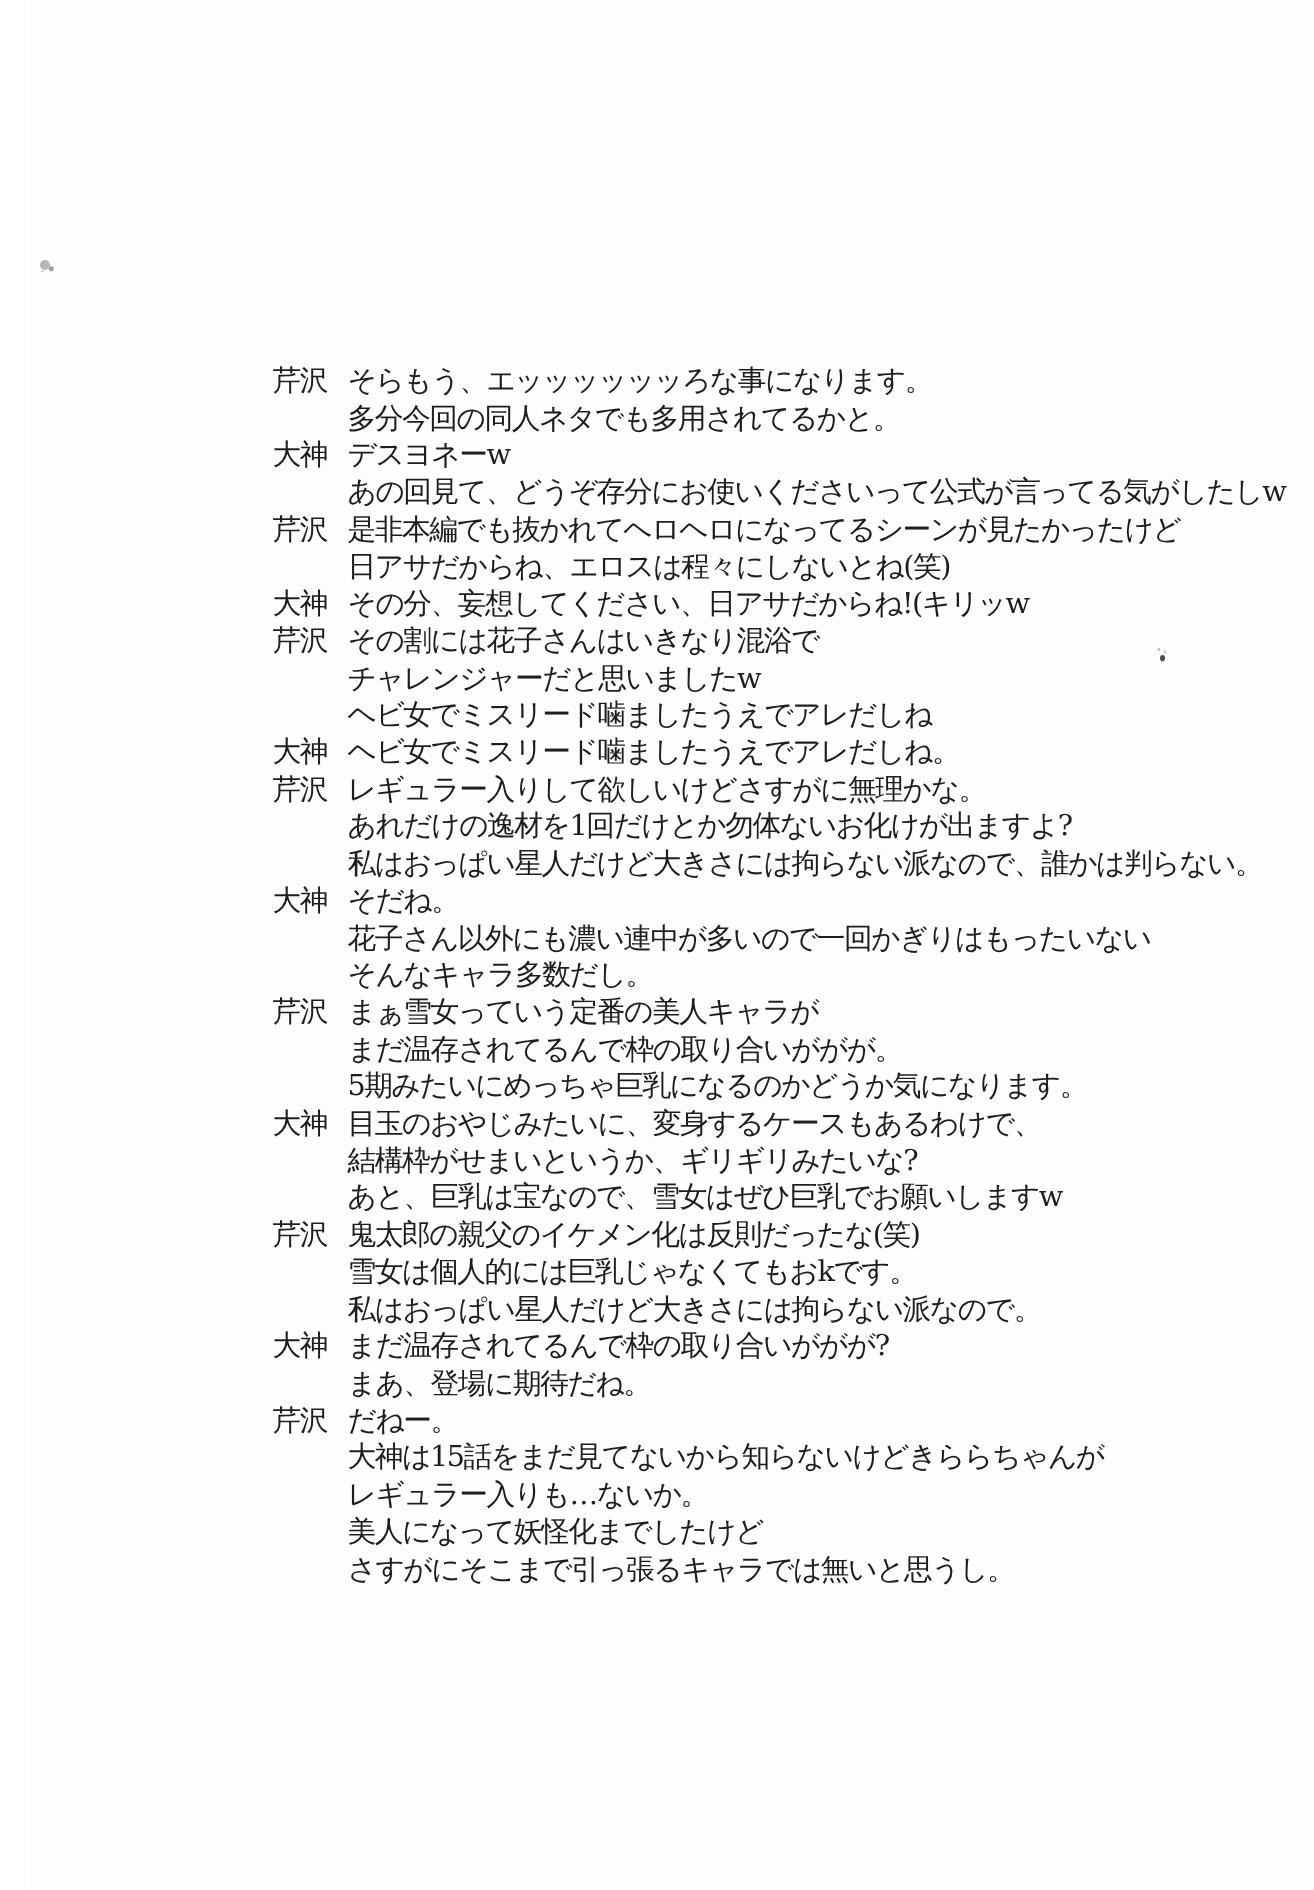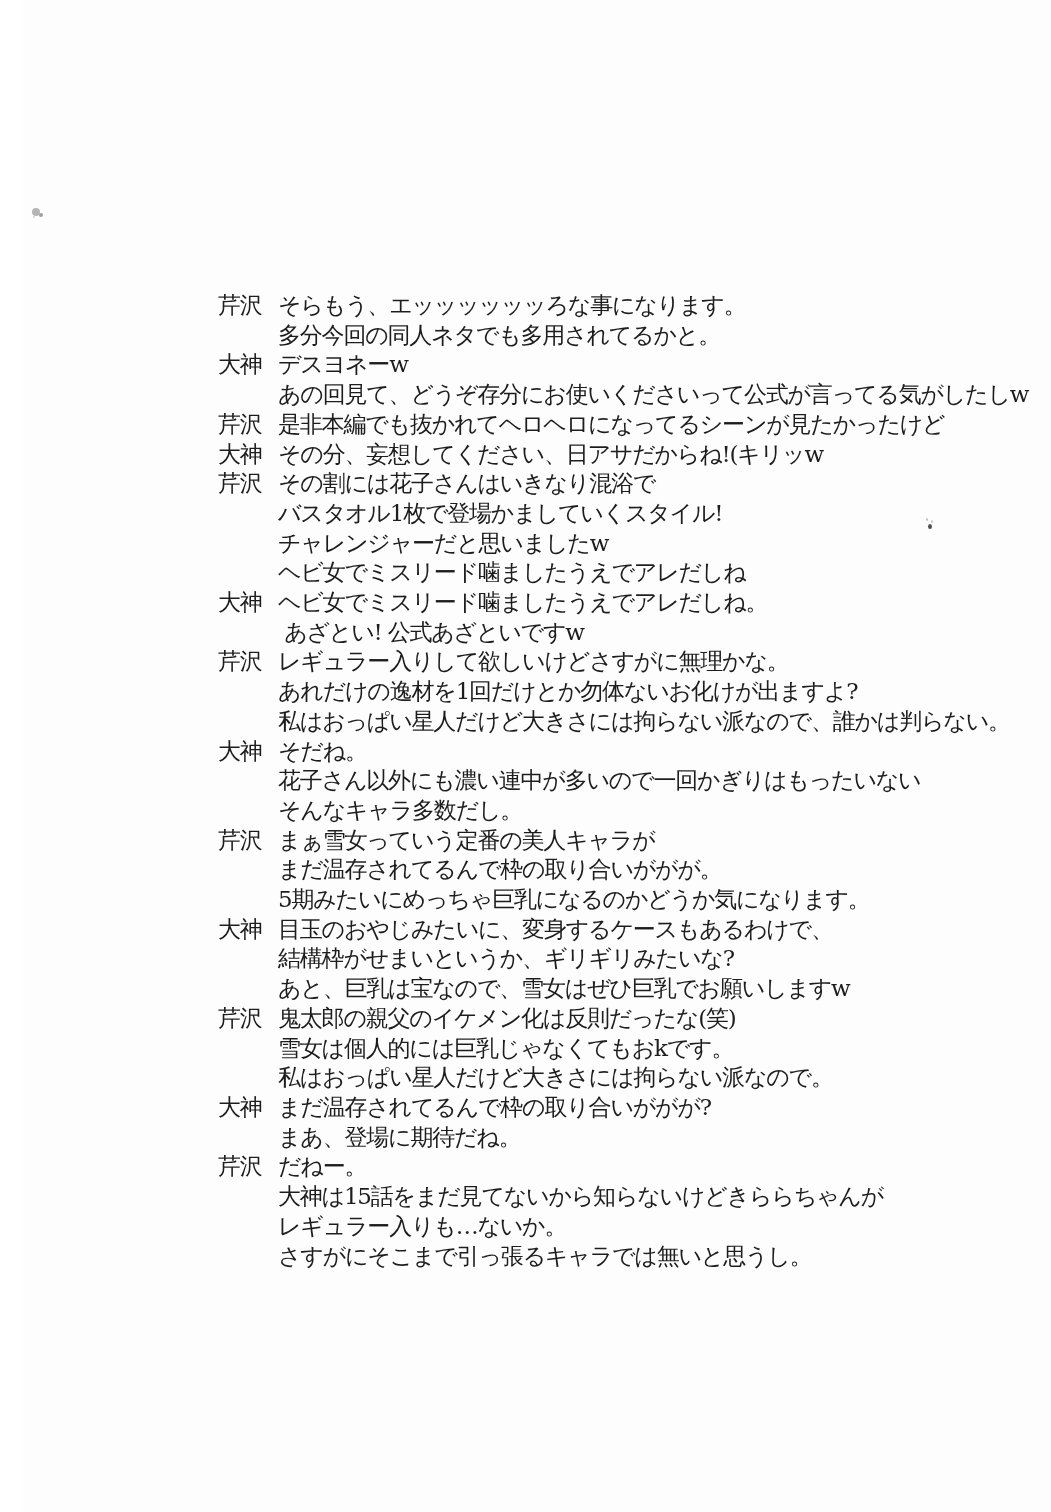--- a/index.html
+++ b/index.html
@@ -83,48 +83,44 @@
       </div>
       <div class="row">
         <span class="spk"></span>
         <span class="txt">あの回見て、どうぞ存分にお使いくださいって公式が言ってる気がしたしw</span>
       </div>
       <div class="row">
         <span class="spk">芹沢</span>
         <span class="txt">是非本編でも抜かれてヘロヘロになってるシーンが見たかったけど</span>
       </div>
       <div class="row">
+        <span class="spk"></span>
+        <span class="txt">日アサだからね、エロスは程々にしないとね(笑)</span>
+      </div>
+      <div class="row">
         <span class="spk">大神</span>
         <span class="txt">その分、妄想してください、日アサだからね!(キリッw</span>
       </div>
       <div class="row">
         <span class="spk">芹沢</span>
         <span class="txt">その割には花子さんはいきなり混浴で</span>
       </div>
       <div class="row">
         <span class="spk"></span>
-        <span class="txt">バスタオル1枚で登場かましていくスタイル!</span>
-      </div>
-      <div class="row">
-        <span class="spk"></span>
         <span class="txt">チャレンジャーだと思いましたw</span>
       </div>
       <div class="row">
         <span class="spk"></span>
         <span class="txt">ヘビ女でミスリード噛ましたうえでアレだしね</span>
       </div>
       <div class="row">
         <span class="spk">大神</span>
         <span class="txt">ヘビ女でミスリード噛ましたうえでアレだしね。</span>
       </div>
       <div class="row">
-        <span class="spk"></span>
-        <span class="txt"> あざとい! 公式あざといですw</span>
-      </div>
-      <div class="row">
         <span class="spk">芹沢</span>
         <span class="txt">レギュラー入りして欲しいけどさすがに無理かな。</span>
       </div>
       <div class="row">
         <span class="spk"></span>
         <span class="txt">あれだけの逸材を1回だけとか勿体ないお化けが出ますよ?</span>
       </div>
       <div class="row">
         <span class="spk"></span>
         <span class="txt">私はおっぱい星人だけど大きさには拘らない派なので、誰かは判らない。</span>
@@ -189,19 +185,23 @@
         <span class="spk">芹沢</span>
         <span class="txt">だねー。</span>
       </div>
       <div class="row">
         <span class="spk"></span>
         <span class="txt">大神は15話をまだ見てないから知らないけどきららちゃんが</span>
       </div>
       <div class="row">
         <span class="spk"></span>
         <span class="txt">レギュラー入りも…ないか。</span>
+      </div>
+      <div class="row">
+        <span class="spk"></span>
+        <span class="txt">美人になって妖怪化までしたけど</span>
       </div>
       <div class="row">
         <span class="spk"></span>
         <span class="txt">さすがにそこまで引っ張るキャラでは無いと思うし。</span>
       </div>
     </div>
 </div>
 
 </body></html>

